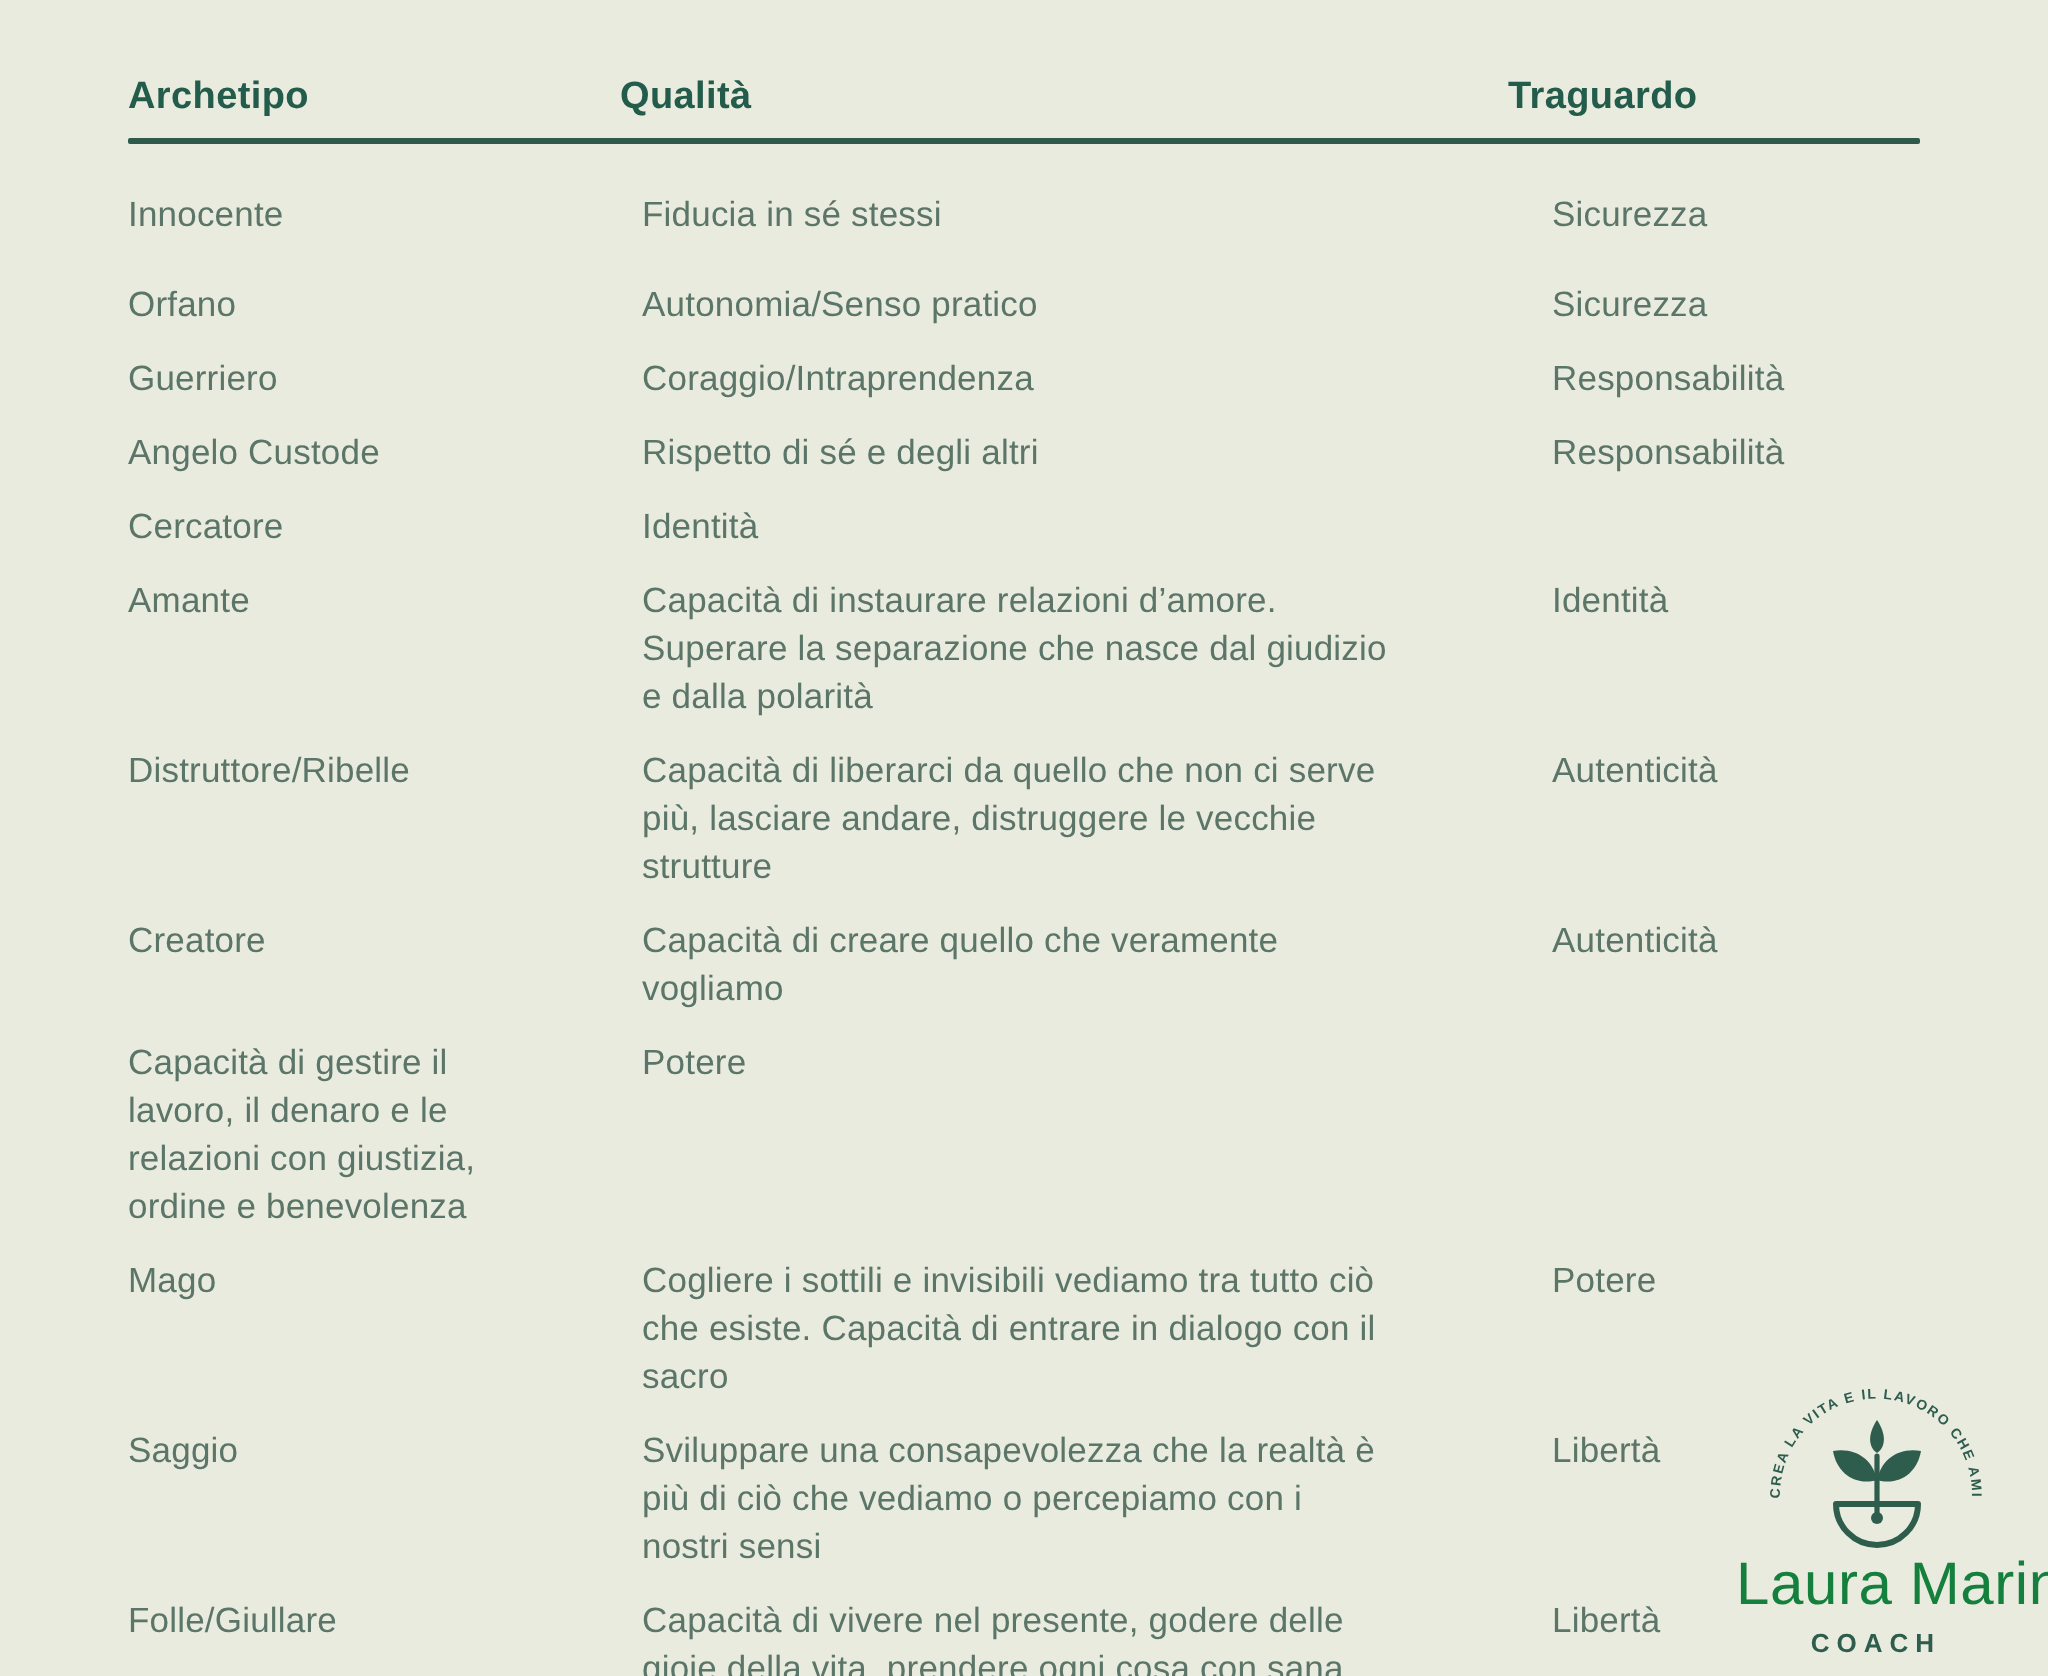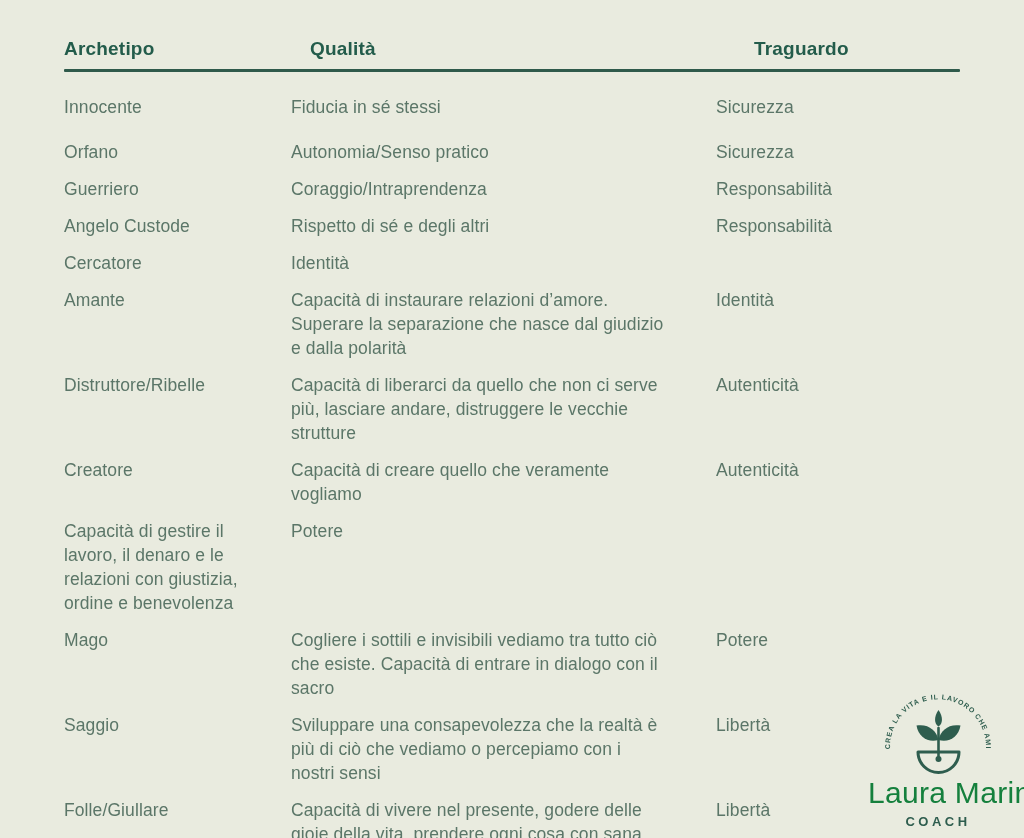--- a/index.html
+++ b/index.html
@@ -44,20 +44,21 @@
   }
 
   
   .tbody {
     padding-top: 23px;
   }
   .tr {
     display: grid;
     grid-template-columns: 227px 425px 1fr;
     margin-bottom: 13px;
+    gap: 30px;
   }
   .tr:first-child { margin-bottom: 21px; }
   .td {
     font-size: 17.5px;
     line-height: 24px;
     color: #5b7668;
     letter-spacing: 0.1px;
   }
   .td.qualita {
     white-space: pre-line;

